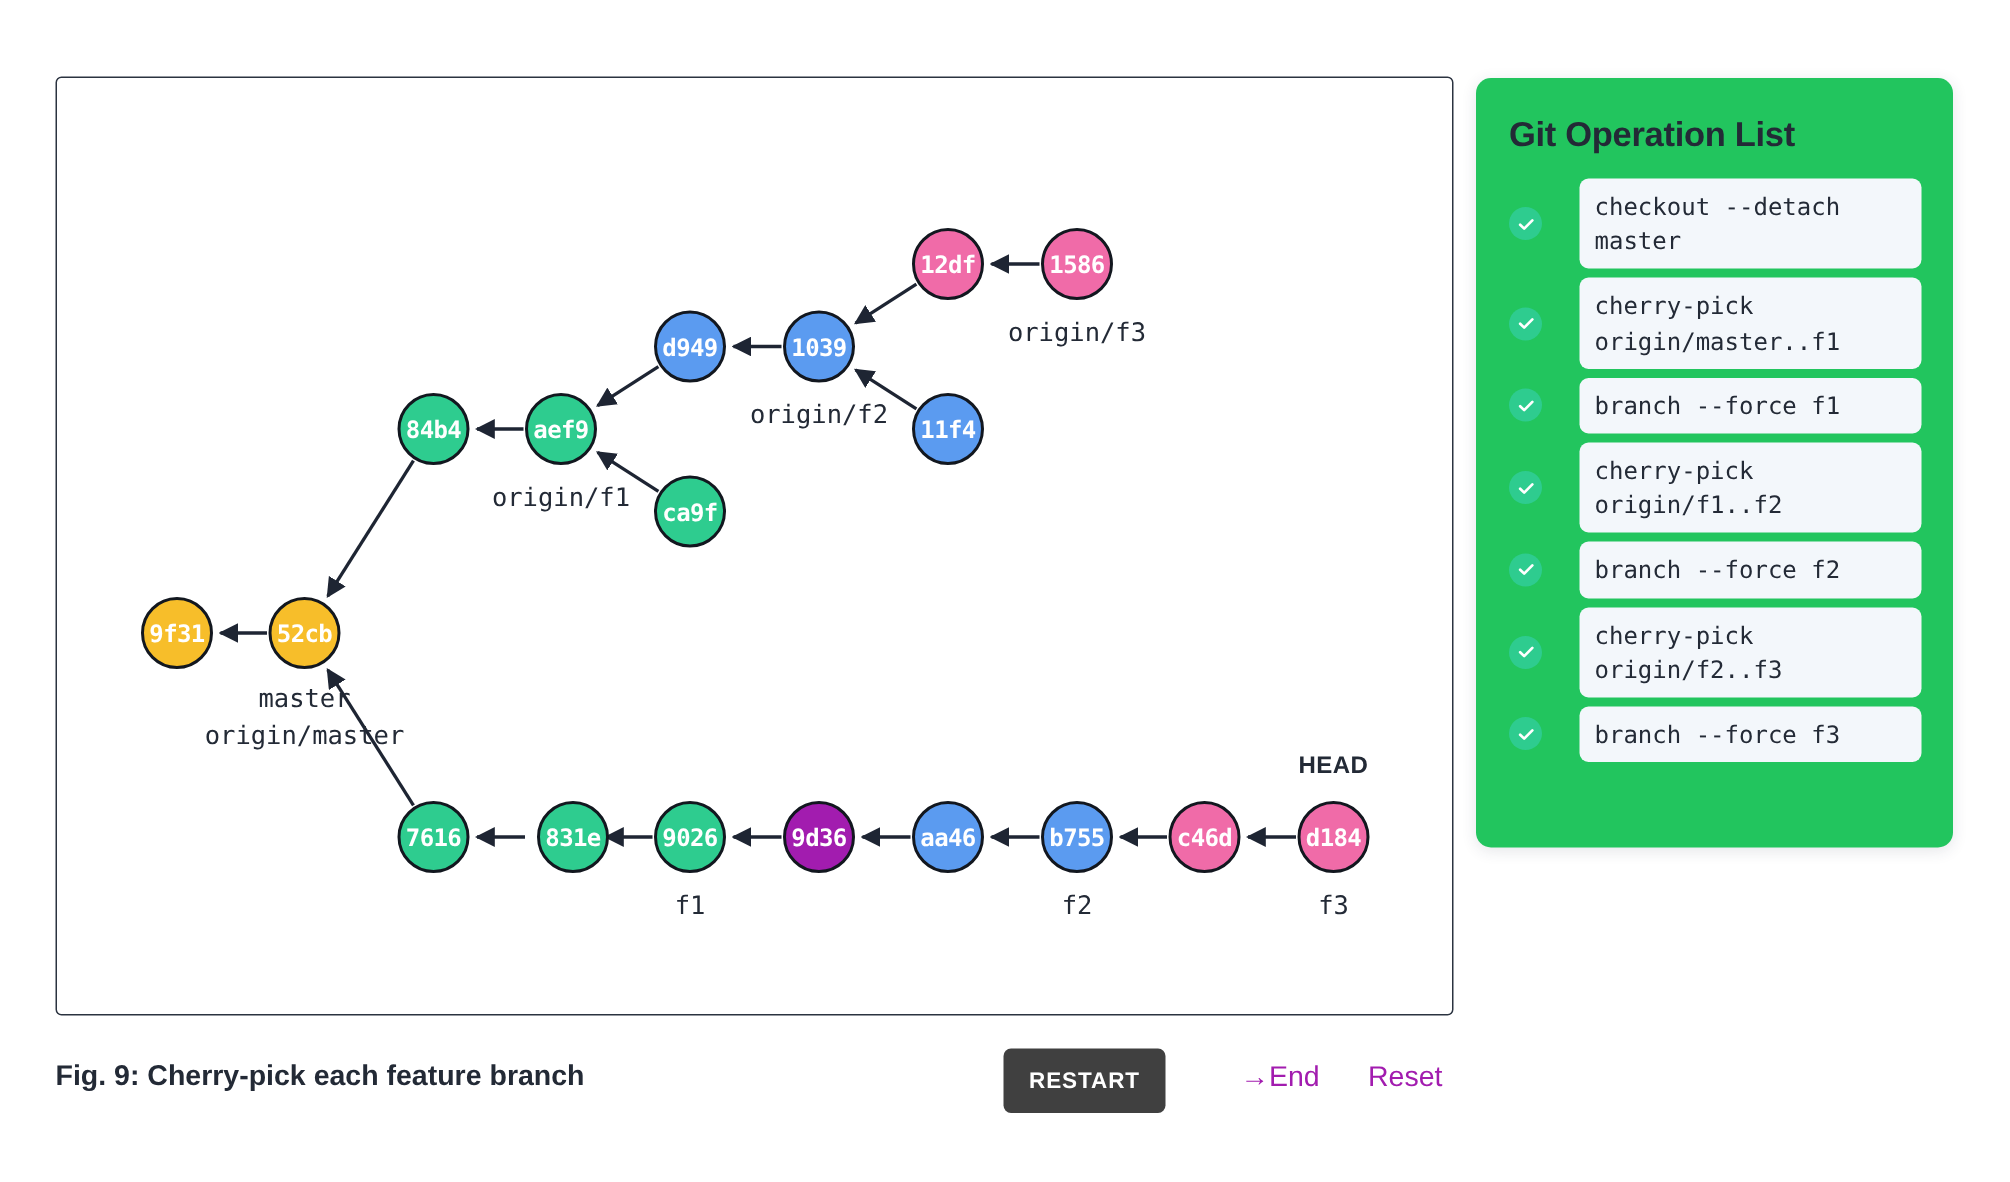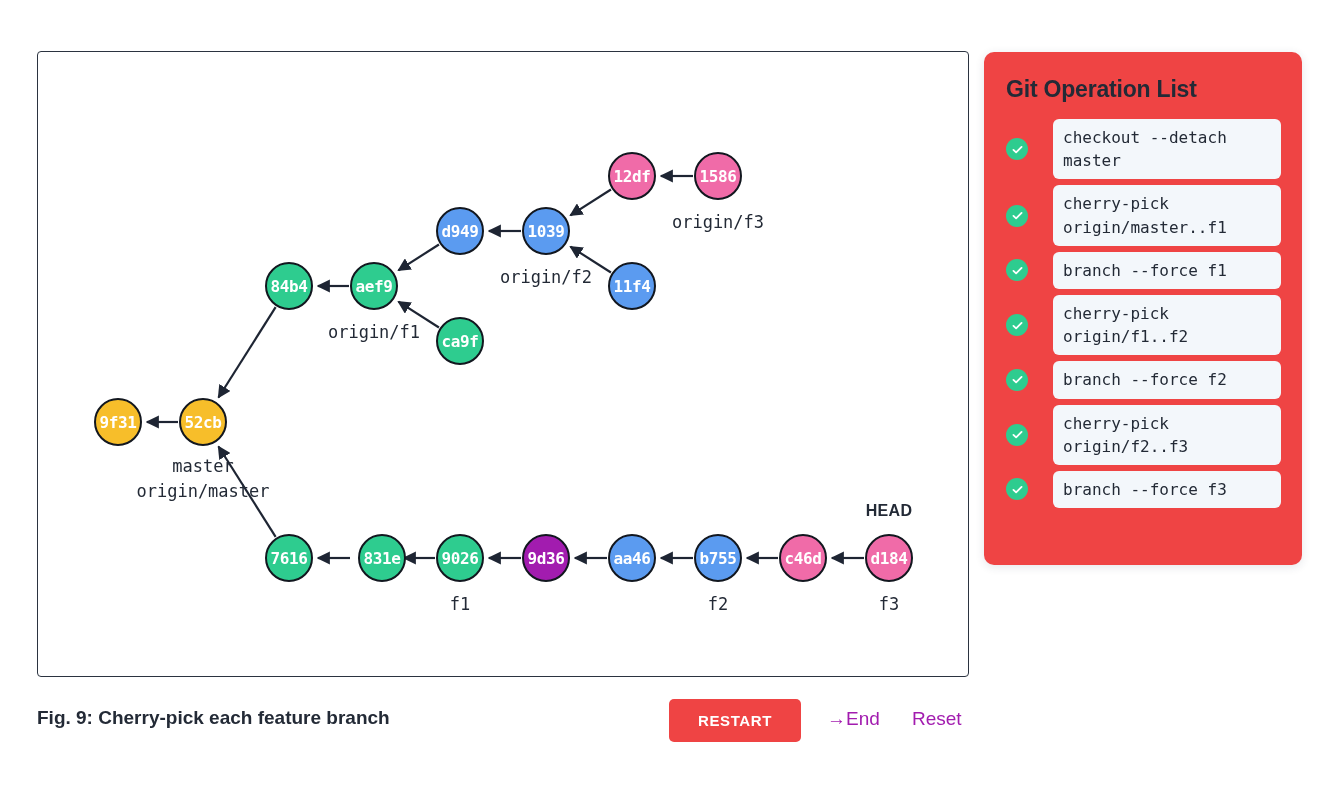--- a/index.html
+++ b/index.html
@@ -80,23 +80,23 @@
     top: 707px;
     font-size: 19px;
     font-weight: bold;
     color: #232a36;
     white-space: nowrap;
   }
   .restart-btn {
     position: absolute;
     left: 669px;
     top: 699px;
-    width: 132px;
+    width: 108px;
     height: 43px;
-    background: #ef4444;
+    background: #404040;
     color: #ffffff;
     border: none;
     border-radius: 5px;
     font-family: "Liberation Sans", sans-serif;
     font-size: 15px;
     font-weight: bold;
     letter-spacing: 0.6px;
     cursor: pointer;
   }
   .ghost-btn {
@@ -114,21 +114,21 @@
   .ghost-end { left: 827px; }
   .ghost-reset { left: 912px; }
 
   
   .op-panel {
     position: absolute;
     left: 984px;
     top: 52px;
     width: 318px;
     height: 513px;
-    background: #ef4444;
+    background: #22c55e;
     border-radius: 10px;
     box-shadow: 0 2px 10px rgba(40,50,70,0.12);
     box-sizing: border-box;
     padding: 24px 21px 0 22px;
   }
   .op-title {
     font-size: 23px;
     font-weight: bold;
     color: #232a36;
     margin: 0 0 16px 0;

